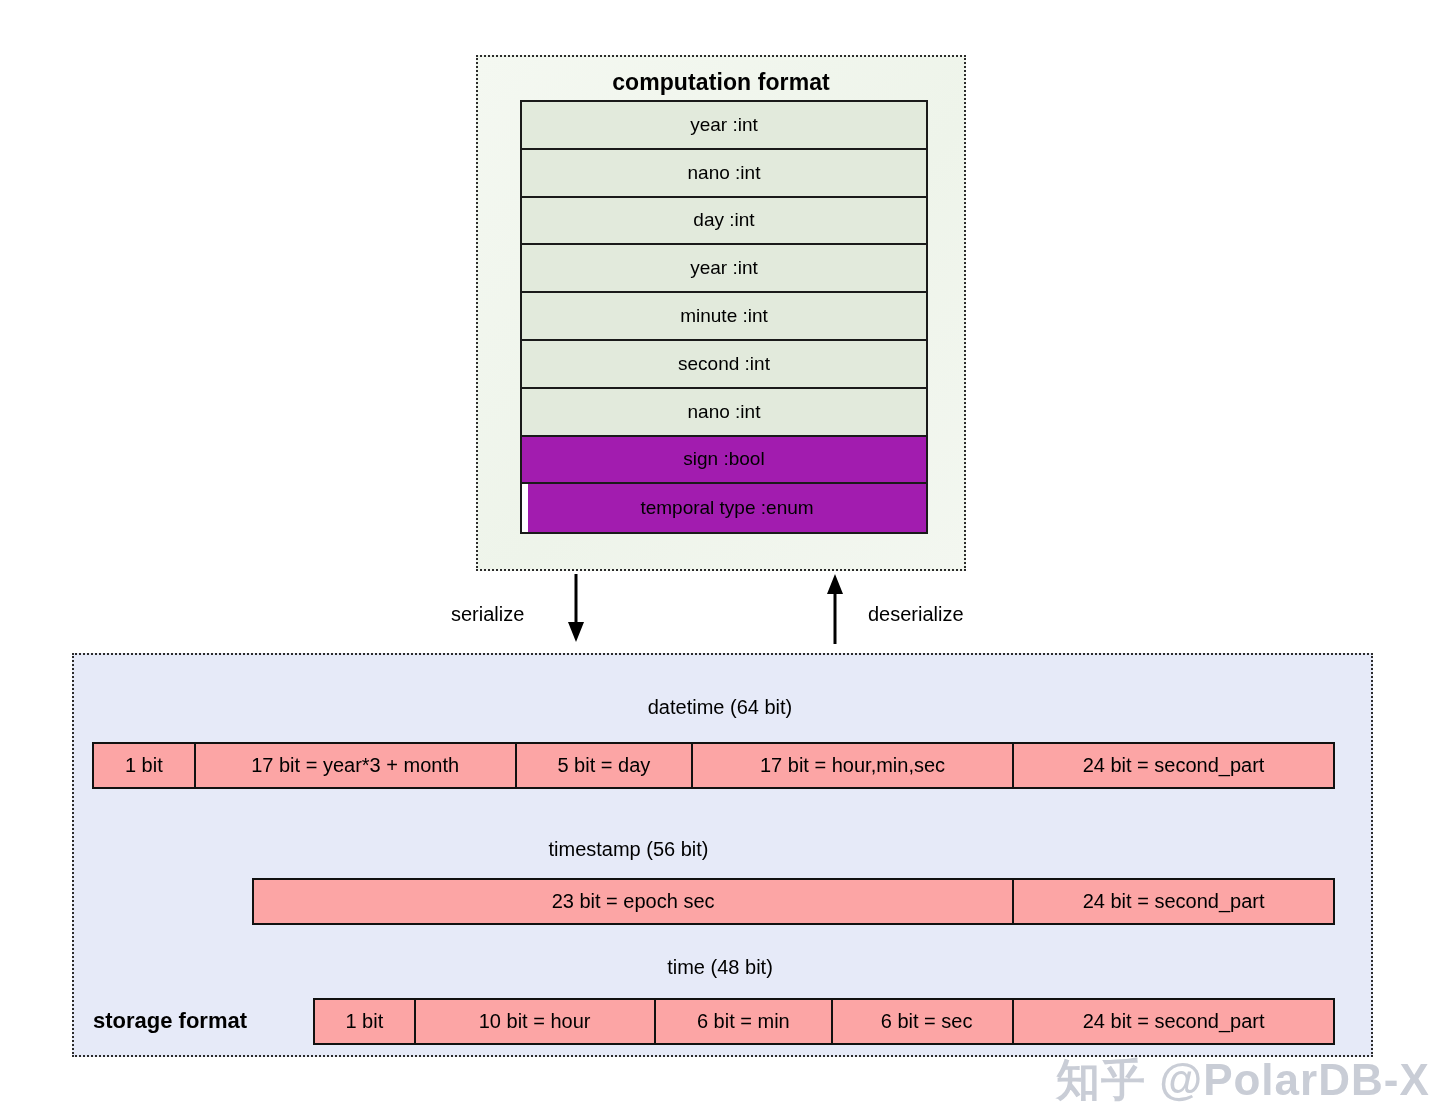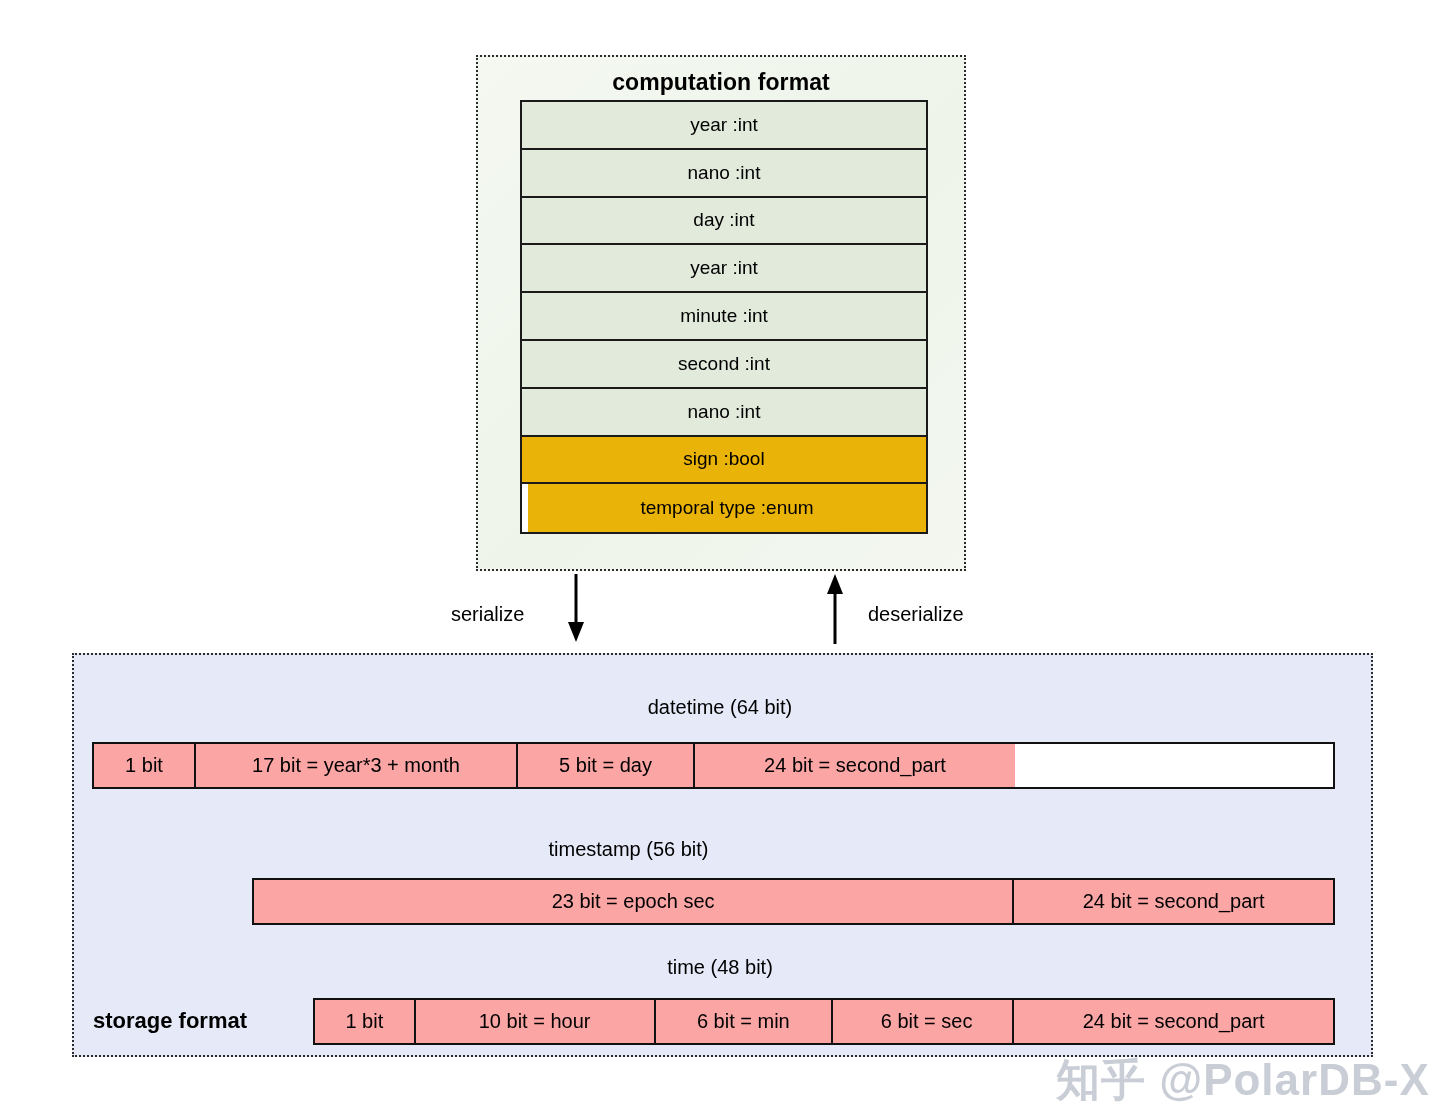--- a/index.html
+++ b/index.html
@@ -51,21 +51,21 @@
     box-sizing: border-box;
     border-bottom: 2.5px solid #1a1a1a;
     display: flex;
     align-items: center;
     justify-content: center;
     font-size: 19px;
     color: #000;
     background: #e2eadc;
   }
   .comp-field:last-child { border-bottom: none; margin-left: 6px; }
-  .comp-field.plain { background: #eab308; }
+  .comp-field.plain { background: #a21caf; }
 
   
   .arrow-label {
     position: absolute;
     font-size: 20px;
     color: #000;
     white-space: nowrap;
   }
   #serialize-label { left: 451px; top: 603px; }
   #deserialize-label { left: 868px; top: 603px; }
@@ -163,20 +163,21 @@
   <polygon points="12,0 4,20 20,20" fill="#000"></polygon>
 </svg>
 
 <div id="storage-box"></div>
 
 <div class="section-caption" style="left:0px; top:696px; width:1440px;">datetime (64 bit)</div>
 <div class="bit-row" style="left:92px; top:742px; width:1243px;">
   <div class="bit-cell" style="width:102px;">1 bit</div>
   <div class="bit-cell" style="width:322px;">17 bit = year*3 + month</div>
   <div class="bit-cell" style="width:177px;">5 bit = day</div>
+  <div class="bit-cell" style="width:322px;">17 bit = hour,min,sec</div>
   <div class="bit-cell" style="width:320px;">24 bit = second_part</div>
 </div>
 
 <div class="section-caption" style="left:0px; top:838px; width:1257px;">timestamp (56 bit)</div>
 <div class="bit-row" style="left:252px; top:878px; width:1083px;">
   <div class="bit-cell" style="width:763px;">23 bit = epoch sec</div>
   <div class="bit-cell" style="width:320px;">24 bit = second_part</div>
 </div>
 
 <div class="section-caption" style="left:0px; top:956px; width:1440px;">time (48 bit)</div>

